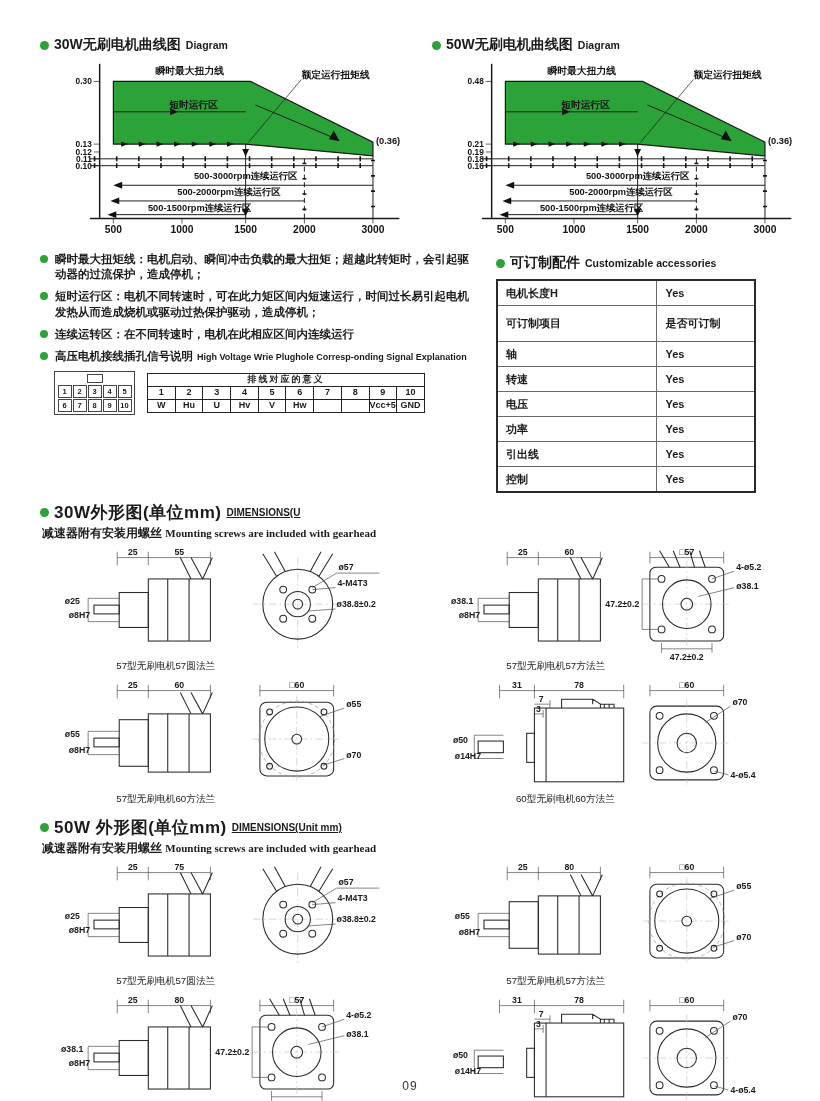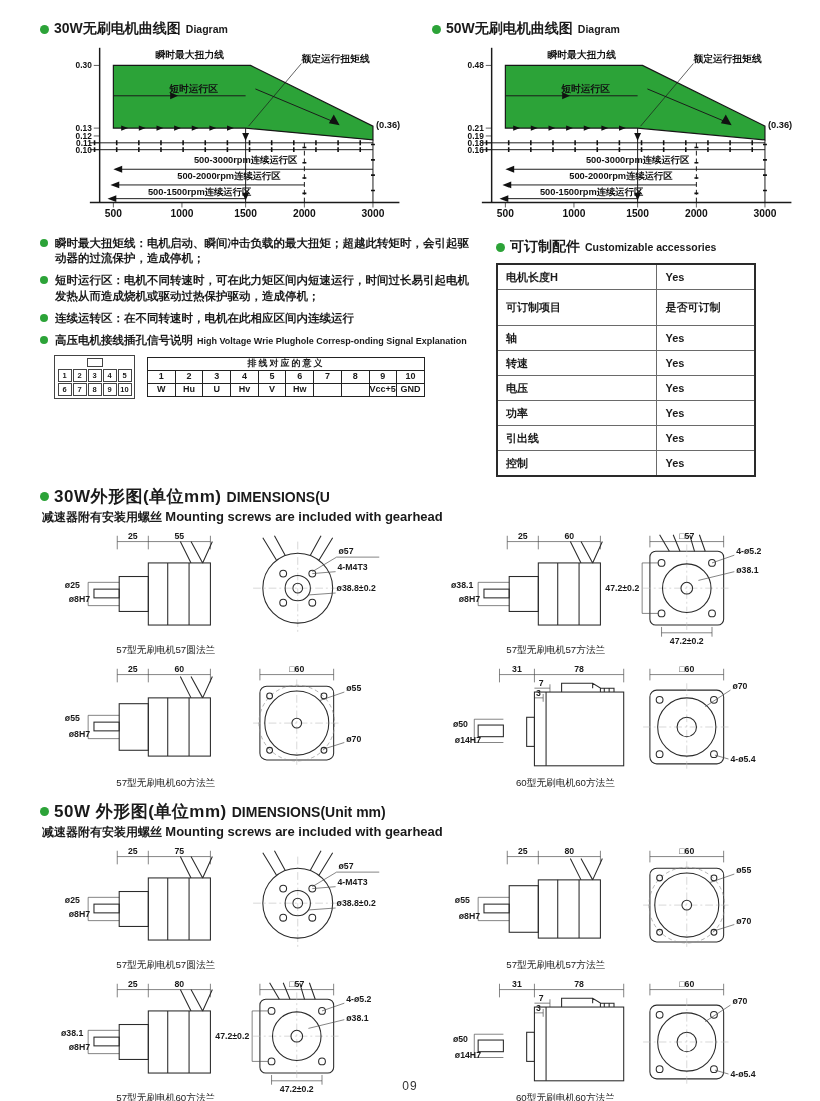--- a/index.html
+++ b/index.html
@@ -1,25 +1,25 @@
 <!DOCTYPE html>
 <html><head>
 <meta charset="utf-8">
 <style>
   html,body{margin:0;padding:0;background:#e9e9e9;}
   .page{width:820px;height:1101px;margin:0 auto;background:#ffffff;box-sizing:border-box;
-        padding:20px 14px 6px 40px;position:relative;overflow:hidden;
+        padding:36px 14px 6px 40px;position:relative;overflow:hidden;
         font-family:"Liberation Sans",sans-serif;color:#1a1a1a;}
   
   .sec-title{display:flex;align-items:center;gap:5px;font-weight:bold;}
   .dot{width:9px;height:9px;border-radius:50%;background:#2ca338;flex:0 0 auto;}
   .zh14{font-size:14px;font-weight:bold;}
   .en11{font-size:10.5px;font-weight:bold;}
   .zh17{font-size:17px;font-weight:bold;letter-spacing:.5px;}
-  .en10{font-size:14px;font-weight:bold;}
+  .en10{font-size:10px;font-weight:bold;text-decoration:underline;}
   
   .charts-row{display:flex;gap:18px;}
   .chart-block{width:374px;}
   svg.chart{width:374px;height:192px;display:block;}
   .band{fill:#2ca338;stroke:#161616;stroke-width:1.2;}
   .ax{stroke:#1a1a1a;stroke-width:1.5;fill:none;}
   .ln1{stroke:#1a1a1a;stroke-width:1;fill:none;}
   .thin{stroke:#1a1a1a;stroke-width:.7;fill:none;}
   .dash{stroke:#1a1a1a;stroke-width:1;stroke-dasharray:5 3;fill:none;}
   .dots{stroke:#111;stroke-width:5;stroke-dasharray:1.6 21;fill:none;}
@@ -52,21 +52,21 @@
   td.wtiny{font-size:6.5px;}
   
   .custom-col{width:260px;padding-top:2px;}
   table.ctable{border-collapse:collapse;width:100%;border:2px solid #2a2a2a;margin-top:7px;}
   table.ctable th{border:1px solid #6a6a6a;text-align:left;font-size:11px;padding:10px 8px;}
   table.ctable td{border:1px solid #6a6a6a;text-align:left;font-size:11px;font-weight:600;padding:4.5px 8px;}
   table.ctable .c2{width:38%;}
   
   .dim-section{margin-top:8px;}
   .dim-sub{font-size:12px;font-weight:bold;margin:1px 0 2px 2px;}
-  .dim-sub .en{font-size:13px;font-weight:600;}
+  .dim-sub .en{font-size:11px;font-weight:600;font-family:Liberation Serif, serif;}
   .dim-grid{display:grid;grid-template-columns:1fr 1fr;column-gap:14px;row-gap:2px;}
   figure.cell{margin:0;}
   svg.draw{width:368px;height:131px;display:block;}
   .shape{fill:none;stroke:#2b2b2b;stroke-width:1.1;}
   .shape rect,.shape circle,.shape path,.shape line{fill:none;}
   .dimg line{stroke:#4a4a4a;stroke-width:.7;}
   .dim{font-size:9px;font-weight:bold;fill:#1a1a1a;}
   .cap{font-size:10px;fill:#1a1a1a;}
   .cl{stroke:#bbbbbb;stroke-width:.6;stroke-dasharray:8 3 2 3;}
   .dashc{stroke:#909090;stroke-width:.7;stroke-dasharray:4 3;}

